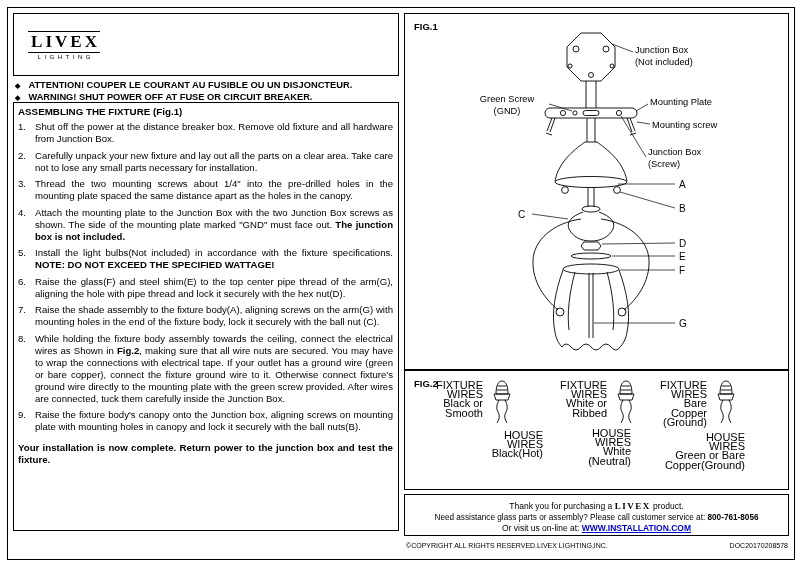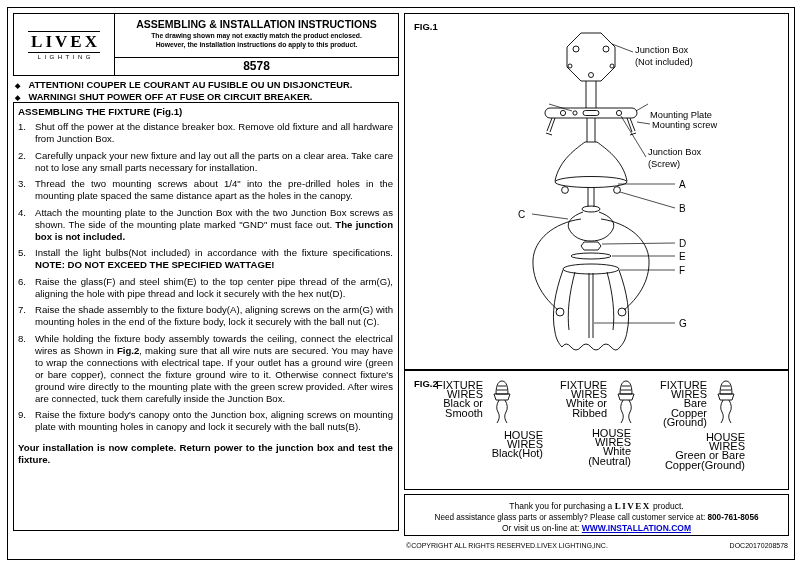--- a/index.html
+++ b/index.html
@@ -32,21 +32,21 @@
   .step-num { position:absolute; left:0; top:0; }
   .closing { font-weight:bold; font-size:9.7px; line-height:12px; margin-top:9px; text-align:justify; }
 
   
   .fig1-box { position:absolute; left:404px; top:13px; width:385px; height:357px; border:1px solid #000; background:#fff; }
   .fig2-box { position:absolute; left:404px; top:370px; width:385px; height:120px; border:1px solid #000; background:#fff; }
   .fig-label { position:absolute; left:9px; top:7px; font-weight:bold; font-size:9.5px; }
   .fig1-svg { position:absolute; left:0; top:0; width:385px; height:357px; }
   .callout { position:absolute; font-size:9.3px; line-height:11.5px; white-space:pre-line; }
   .co-jb  { left:230px; top:31px; }
-  .co-mp  { left:245px; top:96px; }
+  .co-mp  { left:245px; top:83px; }
   .co-ms  { left:247px; top:106px; }
   .co-jbs { left:243px; top:133px; }
   .co-gs  { left:62px; top:80px; width:80px; text-align:center; }
 
   .fig2-item { position:absolute; font-size:11px; line-height:9.2px; white-space:pre-line; text-align:right; }
   .g1-fixture { left:24px;  top:10px; width:54px; }
   .g2-fixture { left:146px; top:10px; width:56px; }
   .g3-fixture { left:246px; top:10px; width:56px; }
   .g1-house { left:72px;  top:60px; width:66px; }
   .g2-house { left:160px; top:58px; width:66px; }
@@ -71,26 +71,20 @@
 <body>
 
 <div class="frame"></div>
 
 <div class="header-box">
   <div class="logo-cell">
     <div class="logo-rule"></div>
     <div class="logo-name">LIVEX</div>
     <div class="logo-rule"></div>
     <div class="logo-sub">LIGHTING</div>
-  </div>
-  <div class="header-right">
-    <div class="header-title">ASSEMBLING &amp; INSTALLATION INSTRUCTIONS</div>
-    <div class="header-note first">The drawing shown may not exactly match the product enclosed.</div>
-    <div class="header-note">However, the installation instructions do apply to this product.</div>
-    <div class="header-model">8578</div>
   </div>
 </div>
 
 <div class="warnings">
   <div class="warning-line">
     <span class="warning-bullet">◆</span>
     <span>ATTENTION! COUPER LE COURANT AU FUSIBLE OU UN DISJONCTEUR.</span>
   </div>
   <div class="warning-line">
     <span class="warning-bullet">◆</span>
@@ -226,20 +220,22 @@
       <text x="274" y="313">G</text>
     </g>
   </svg>
   <div class="fig-label">FIG.1</div>
   <div class="callout co-jb">Junction Box
 (Not included)</div>
   <div class="callout co-mp">Mounting Plate</div>
   <div class="callout co-ms">Mounting screw</div>
   <div class="callout co-jbs">Junction Box
 (Screw)</div>
+  <div class="callout co-gs">Green Screw
+(GND)</div>
 </div>
 
 <div class="fig2-box">
   <div class="fig-label">FIG.2</div>
 
   <div class="fig2-item g1-fixture">FIXTURE
 WIRES
 Black or
 Smooth</div>
   <svg class="nut-icon g1-icon" viewBox="0 0 30 46" aria-hidden="true">

